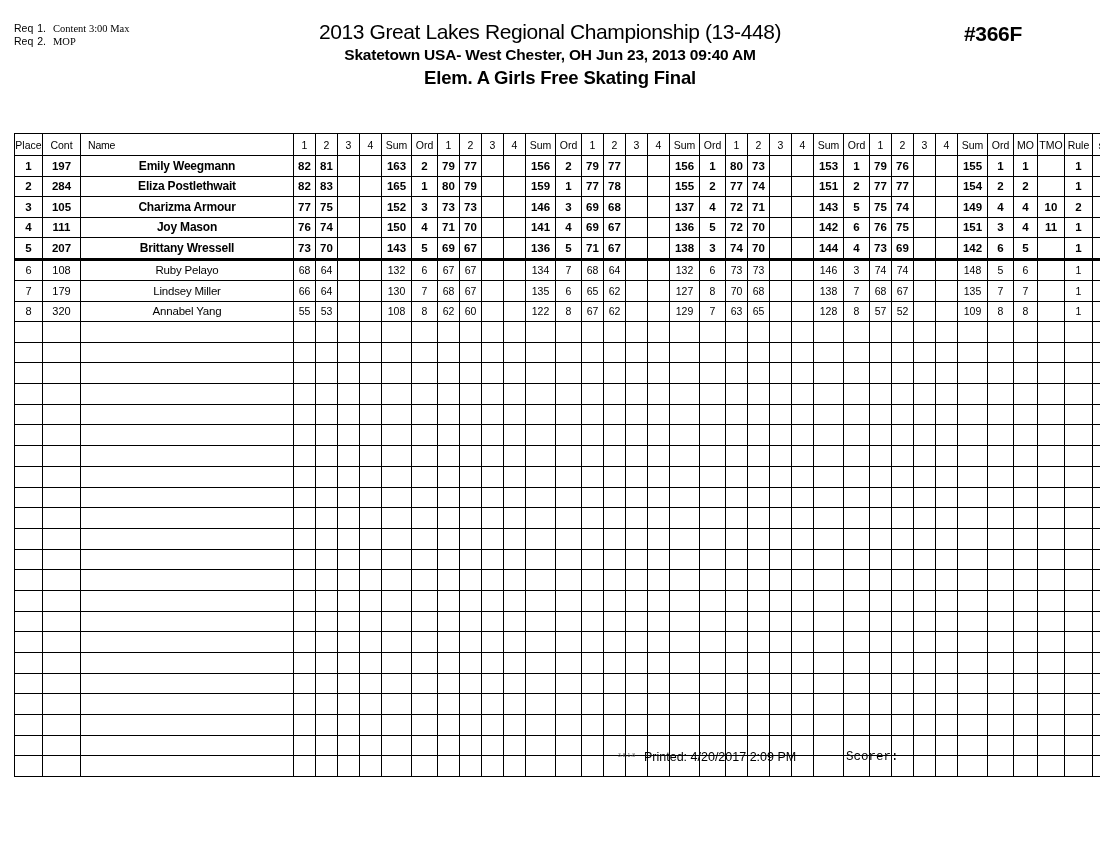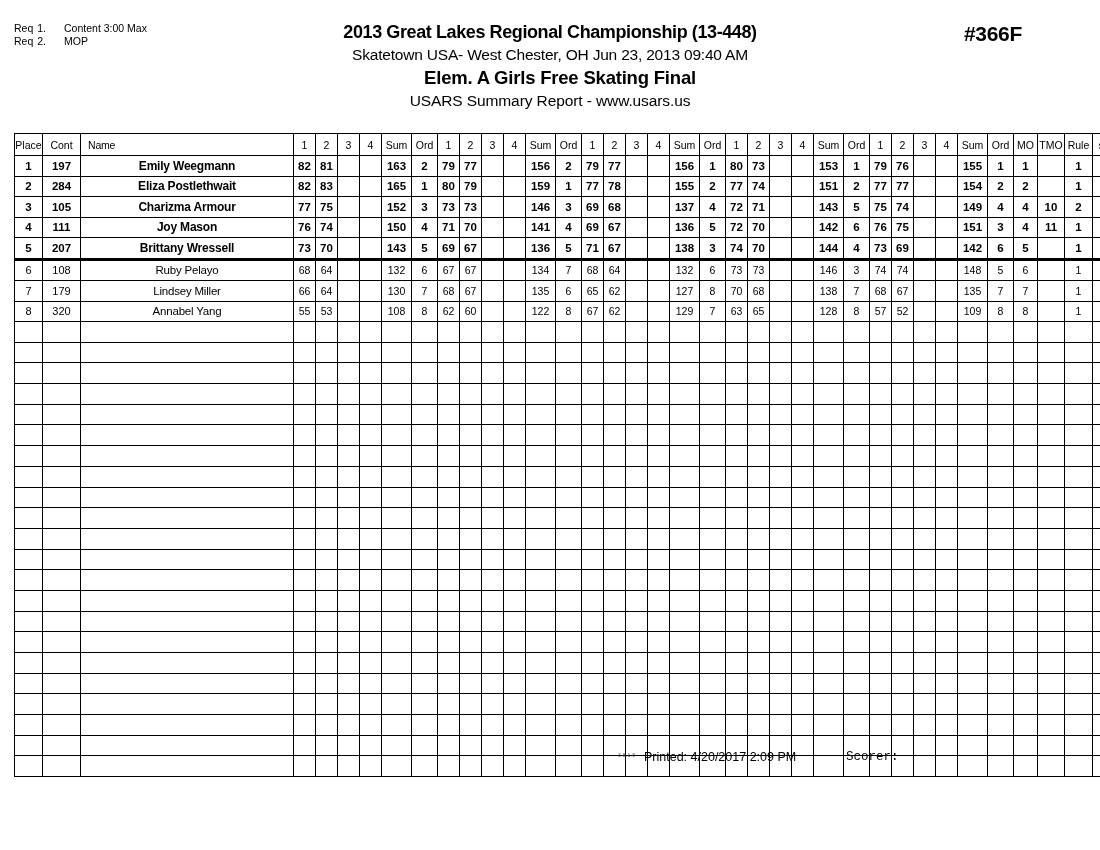--- a/index.html
+++ b/index.html
@@ -21,21 +21,21 @@
     position: absolute;
     left: 14px;
     top: 22px;
     font-size: 10.5px;
     line-height: 13px;
     white-space: nowrap;
   }
   #reqs .req-line { display: block; }
   #reqs .req-lbl { display: inline-block; }
   #reqs .req-num { display: inline-block; margin-left: 4px; }
-  #reqs .req-txt { display: inline-block; margin-left: 18px; }
+  #reqs .req-txt { display: inline-block; margin-left: 7px; font-family: Liberation Serif, serif; }
 
   
   #event-number {
     position: absolute;
     right: 78px;
     top: 22px;
     font-size: 21px;
     font-weight: bold;
     letter-spacing: -0.3px;
     margin-left: 20px;
@@ -43,28 +43,28 @@
 
   
   #titles {
     position: absolute;
     left: 0;
     right: 0;
     top: 20px;
     text-align: center;
   }
   #title-main {
-    font-size: 18px;
-    font-weight: bold;
+    font-size: 21px;
+    font-weight: normal;
     letter-spacing: -0.4px;
     line-height: 24px;
   }
   #title-venue {
     font-size: 15.5px;
-    font-weight: normal;
+    font-weight: bold;
     line-height: 21px;
     letter-spacing: -0.2px;
   }
   #title-event {
     font-size: 18.5px;
     font-weight: bold;
     line-height: 25px;
     letter-spacing: -0.2px;
     margin-left: 20px;
   }
@@ -187,21 +187,20 @@
     <span class="req-line"><span class="req-lbl">Req</span><span class="req-num">1.</span><span class="req-txt">Content 3:00 Max</span></span>
     <span class="req-line"><span class="req-lbl">Req</span><span class="req-num">2.</span><span class="req-txt">MOP</span></span>
   </div>
 
 <div id="event-number">#366F</div>
 
 <div id="titles">
   <div id="title-main">2013 Great Lakes Regional Championship (13-448)</div>
   <div id="title-venue">Skatetown USA- West Chester, OH  Jun 23, 2013  09:40 AM</div>
   <div id="title-event">Elem. A Girls Free Skating Final</div>
-  <div id="title-report">USARS Summary Report - www.usars.us</div>
 </div>
 
 <div id="sheet">
   <table class="grid">
     <tbody id="table-body">
         <tr class="head-row">
           <td class="c-place">Place</td>
           <td class="c-cont">Cont</td>
           <td class="c-name h-name">Name</td>
           <td class="c-s">1</td>

